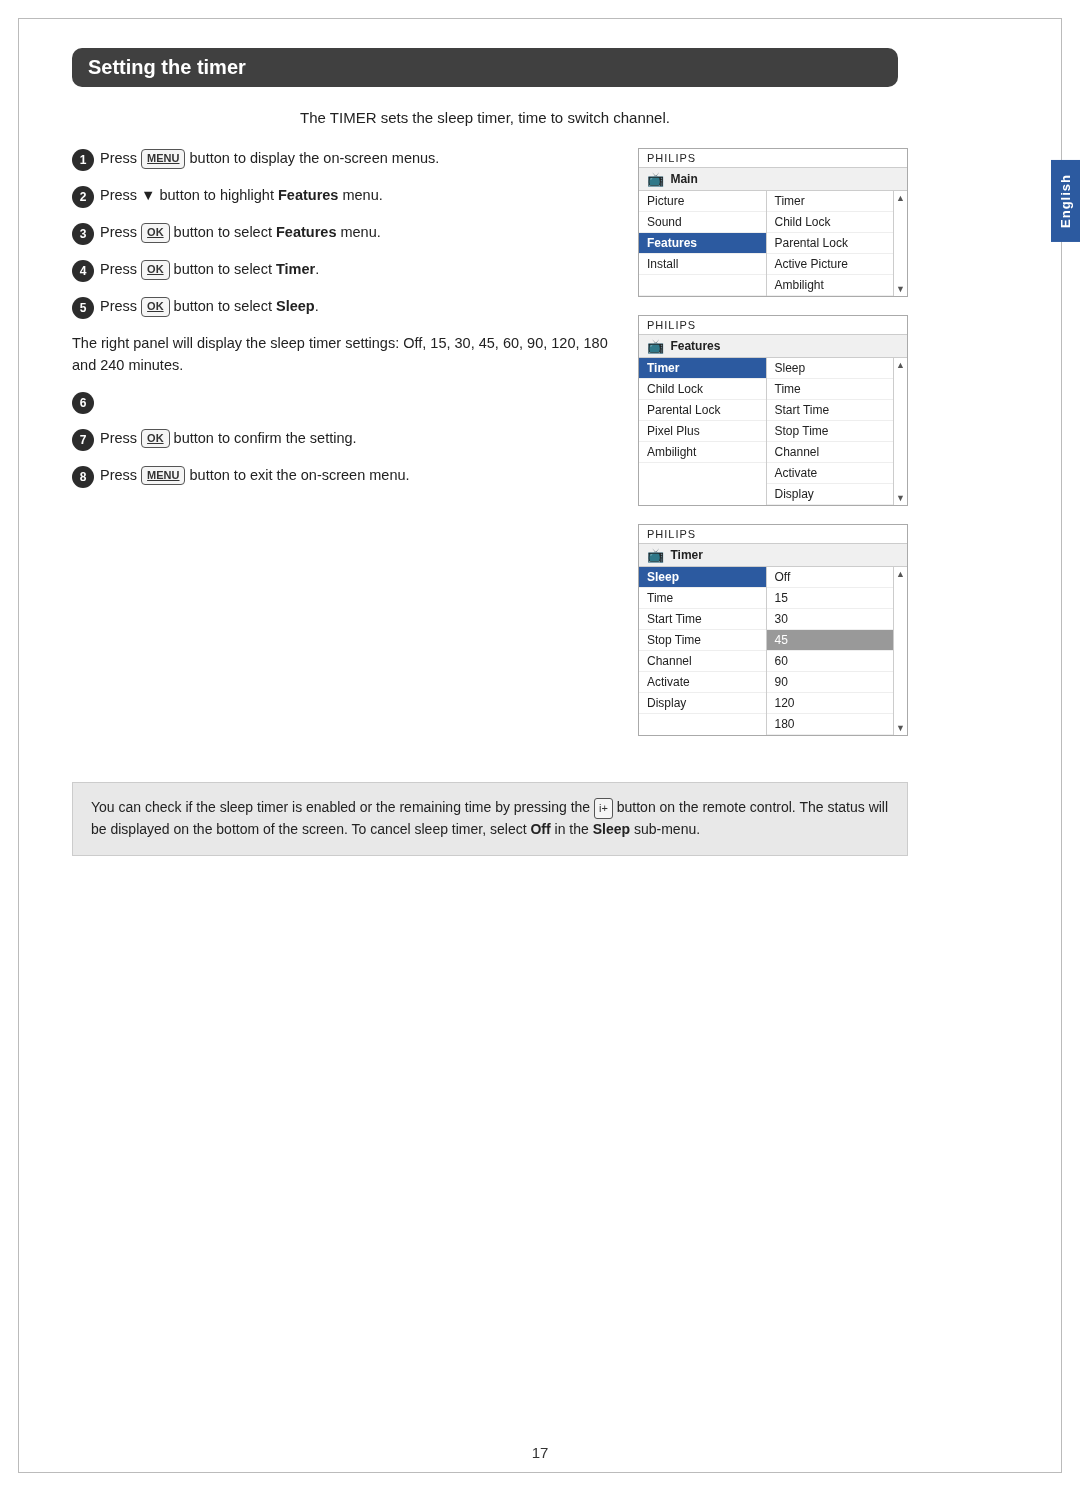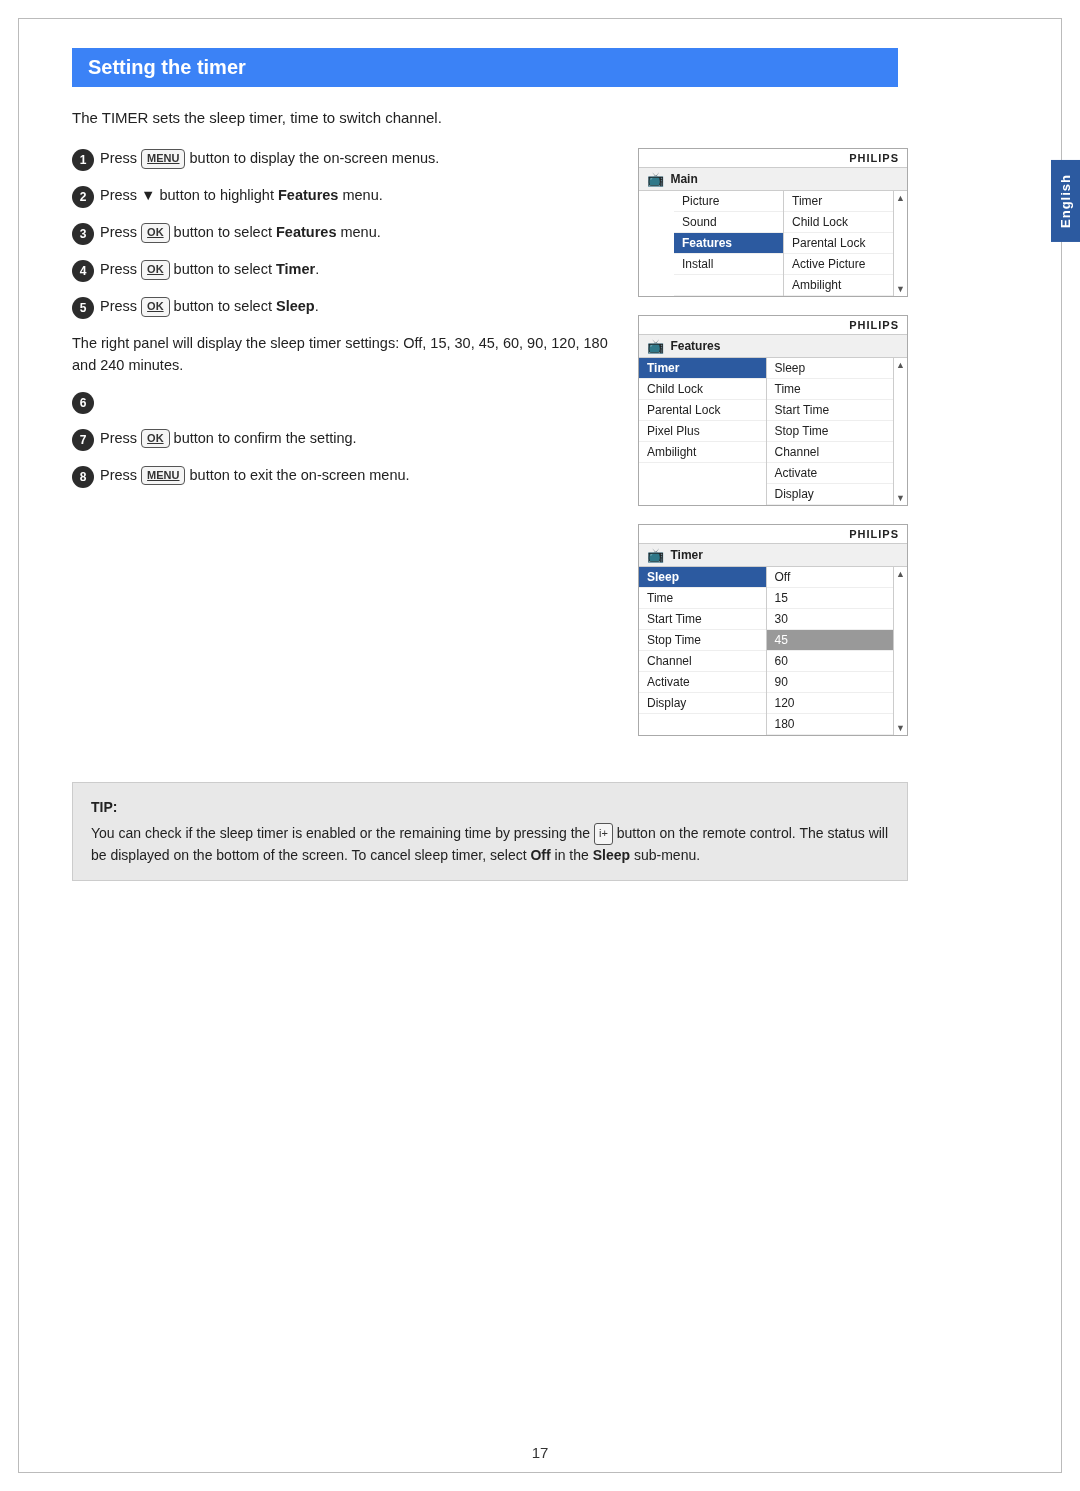--- a/index.html
+++ b/index.html
@@ -35,34 +35,36 @@
       font-weight: bold;
       writing-mode: vertical-rl;
       text-orientation: mixed;
       transform: rotate(180deg);
       padding: 14px 7px;
       letter-spacing: 1px;
     }
 
     
     .section-title {
-      background: #3b82f6;
+      background: #404040;
       color: #fff;
       font-size: 20px;
       font-weight: bold;
       padding: 8px 16px;
       margin-bottom: 22px;
       margin-right: 110px;
+      border-radius: 10px;
     }
 
     .intro-text {
       font-size: 15px;
       color: #222;
       margin-bottom: 22px;
       margin-right: 110px;
+      text-align: center;
     }
 
     
     .sub-section-title {
       background: #7a9cc8;
       color: #fff;
       font-size: 16px;
       font-weight: bold;
       padding: 6px 14px;
       margin-bottom: 18px;
@@ -146,24 +148,24 @@
     
     .tv-menu {
       border: 1px solid #aaa;
       margin-bottom: 18px;
       background: #fff;
       font-size: 12.5px;
     }
 
     .tv-menu-header {
       background: #fff;
-      text-align: right;
+      text-align: left;
       padding: 3px 8px;
       font-size: 11px;
-      font-weight: bold;
+      font-weight: normal;
       letter-spacing: 1px;
       color: #222;
       border-bottom: 1px solid #ccc;
     }
 
     .tv-menu-cell {
       padding: 3px 8px;
       font-size: 12px;
       color: #222;
       flex: 1;
@@ -312,21 +314,21 @@
     </div>
 
     <div class="menus-col">
 
       <div class="tv-menu">
         <div class="tv-menu-header">PHILIPS</div>
         <div style="display:flex; align-items:center; padding: 3px 8px; background:#f0f0f0; border-bottom:1px solid #ccc;">
           <span style="font-size:14px; margin-right:6px;">📺</span>
           <span style="font-size:12px; font-weight:bold;">Main</span>
         </div>
-        <div style="display:flex;margin-left:35px;">
+        <div style="display:flex;">
           <div style="flex:1; border-right:1px solid #ccc;">
             <div class="tv-menu-cell">Picture</div>
             <div class="tv-menu-cell">Sound</div>
             <div class="tv-menu-cell highlighted">Features</div>
             <div class="tv-menu-cell">Install</div>
             <div class="tv-menu-cell">&nbsp;</div>
           </div>
           <div style="flex:1;">
             <div class="tv-menu-cell">Timer</div>
             <div class="tv-menu-cell">Child Lock</div>
@@ -402,21 +404,20 @@
             <span class="scroll-arrow">▼</span>
           </div>
         </div>
       </div>
 
     </div>
   </div>
 
   
   <div class="tip-box">
-    <div class="tip-label">TIP:</div>
     <div>
       You can check if the sleep timer is enabled or the remaining time by pressing the
       <span class="info-btn">i+</span>
       button on the remote control. The status will be displayed on the bottom of the screen. To cancel sleep timer, select <b>Off</b> in the <b>Sleep</b> sub-menu.
     </div>
   </div>
 
 </div>
 
 <div class="page-number">17</div>

